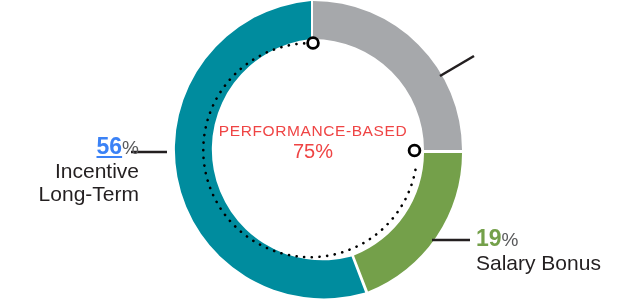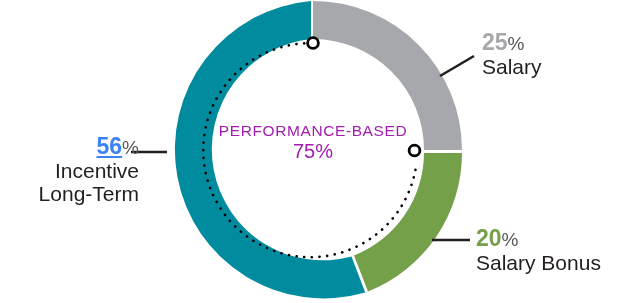--- a/index.html
+++ b/index.html
@@ -71,21 +71,21 @@
     text-align: right;
   }
   #callout-lti .pct-num { color: #3b82f6; text-decoration: underline; }
 
   .center-label {
     position: absolute;
     left: 193px;
     top: 122px;
     width: 240px;
     text-align: center;
-    color: #a21caf;
+    color: #ef4444;
   }
   .center-label .cl-title {
     font-size: 15.5px;
     letter-spacing: 0.6px;
     white-space: nowrap;
   }
   .center-label .cl-value {
     font-size: 20px;
     margin-top: 0;
   }
@@ -111,27 +111,23 @@
     <line x1="440" y1="76" x2="474" y2="56" stroke="#231f20" stroke-width="2.6"></line>
     <line x1="432" y1="240" x2="470" y2="240" stroke="#231f20" stroke-width="2.6"></line>
     <line x1="131" y1="152" x2="167" y2="152" stroke="#231f20" stroke-width="2.6"></line>
   </svg>
 
   <div class="center-label">
     <div class="cl-title">PERFORMANCE-BASED</div>
     <div class="cl-value">75%</div>
   </div>
 
-  <div class="callout" id="callout-salary">
-    <div class="pct-line"><span class="pct-num">25</span><span class="pct-sign">%</span></div>
-    <div class="cat-line">Salary</div>
-  </div>
 
   <div class="callout" id="callout-annual-bonus">
-    <div class="pct-line"><span class="pct-num">20</span><span class="pct-sign">%</span></div>
+    <div class="pct-line"><span class="pct-num">19</span><span class="pct-sign">%</span></div>
     <div class="cat-line">Salary Bonus</div>
   </div>
 
   <div class="callout" id="callout-lti">
     <div class="pct-line"><span class="pct-num">56</span><span class="pct-sign">%</span></div>
     <div class="cat-line">Incentive</div>
     <div class="cat-line">Long-Term</div>
   </div>
 
 </div>

